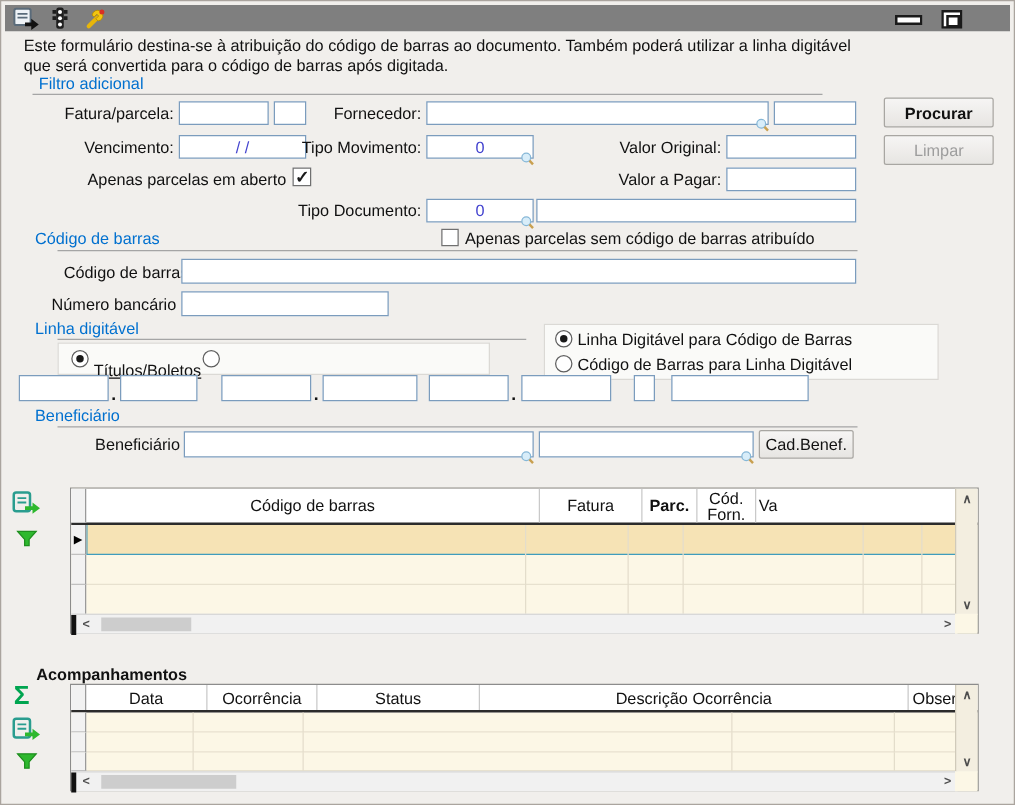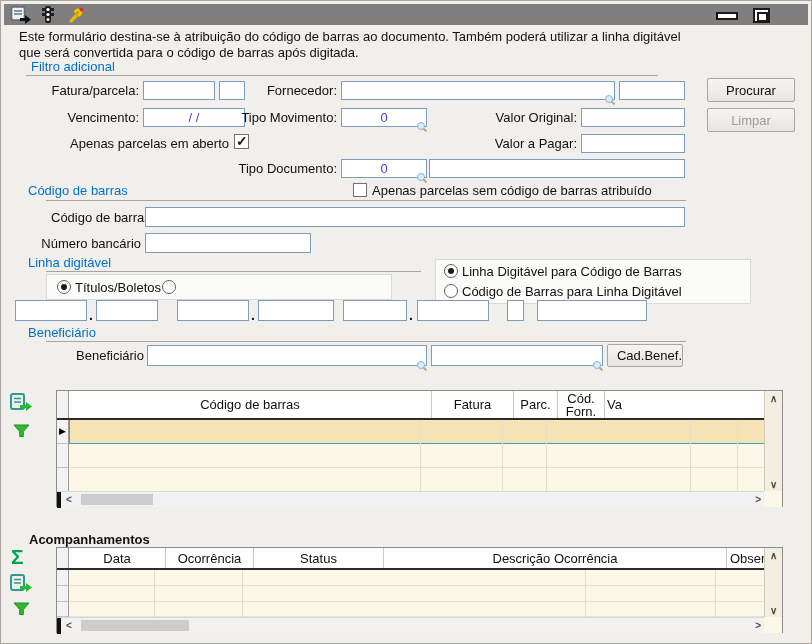--- a/index.html
+++ b/index.html
@@ -116,21 +116,21 @@
   <div class="secline" style="left:25px; top:74px; width:632px;"></div>
 
   <div class="txt rlbl" style="left:20px; top:82px; width:118px;">Fatura/parcela:</div>
   <div class="inp" style="left:142px; top:80px; width:72px;"><input style=""></div>
   <div class="inp" style="left:218px; top:80px; width:26px;"><input style=""></div>
 
   <div class="txt rlbl" style="left:240px; top:82px; width:96px;">Fornecedor:</div>
   <div class="inp" style="left:340px; top:80px; width:274px;"><input style=""><span class="lk"></span></div>
   <div class="inp" style="left:618px; top:80px; width:66px;"><input style=""></div>
 
-  <div class="btn" style="left:706px; top:77px;">
+  <div class="btn" style="left:706px; top:77px;font-weight:bold;">
       <span class="bl">Procurar</span>
     </div>
 
   <div class="txt rlbl" style="left:20px; top:109px; width:118px;">Vencimento:</div>
   <div class="inp" style="left:142px; top:107px; width:102px;"><input value="/ /" style=""></div>
 
   <div class="txt rlbl" style="left:230px; top:109px; width:106px;">Tipo Movimento:</div>
   <div class="inp" style="left:340px; top:107px; width:86px;"><input value="0" style=""><span class="lk"></span></div>
 
   <div class="txt rlbl" style="left:470px; top:109px; width:106px;">Valor Original:</div>
@@ -166,21 +166,21 @@
 
   <div class="panel" style="left:434px; top:258px; width:316px; height:45px;">
     <span class="radio sel" style="left:8px; top:4px;"></span>
     <div class="txt" style="left:26px; top:4px;">Linha Digitável para Código de Barras</div>
     <span class="radio" style="left:8px; top:24px;"></span>
     <div class="txt" style="left:26px; top:24px;">Código de Barras para Linha Digitável</div>
   </div>
 
   <div class="panel" style="left:45px; top:273px; width:346px; height:26px;">
     <span class="radio sel" style="left:10px; top:5px;"></span>
-    <div class="txt" style="left:28px; top:5px;">Títulos/Boletos</div>
+    <div class="txt" style="left:28px; top:14px;text-decoration:underline;">Títulos/Boletos</div>
     <span class="radio" style="left:115px; top:5px;"></span>
   </div>
 
   <div class="inp" style="left:14px; top:299px; width:72px; height:21px;"><input style=""></div>
   <div class="dot" style="left:88px; top:306px;">.</div>
   <div class="inp" style="left:95px; top:299px; width:62px; height:21px;"><input style=""></div>
   <div class="inp" style="left:176px; top:299px; width:72px; height:21px;"><input style=""></div>
   <div class="dot" style="left:250px; top:306px;">.</div>
   <div class="inp" style="left:257px; top:299px; width:76px; height:21px;"><input style=""></div>
   <div class="inp" style="left:342px; top:299px; width:64px; height:21px;"><input style=""></div>
@@ -188,21 +188,21 @@
   <div class="inp" style="left:416px; top:299px; width:72px; height:21px;"><input style=""></div>
   <div class="inp" style="left:506px; top:299px; width:17px; height:21px;"><input style=""></div>
   <div class="inp" style="left:536px; top:299px; width:110px; height:21px;"><input style=""></div>
 
   <div class="sec" style="left:27px; top:324px;">Beneficiário</div>
   <div class="secline" style="left:45px; top:340px; width:640px;"></div>
 
   <div class="txt rlbl" style="left:60px; top:347px; width:83px;">Beneficiário</div>
   <div class="inp" style="left:146px; top:344px; width:280px; height:21px;"><input style=""><span class="lk"></span></div>
   <div class="inp" style="left:430px; top:344px; width:172px; height:21px;"><input style=""><span class="lk"></span></div>
-  <div class="btn" style="left:606px; top:343px; width:76px; height:23px;justify-content:flex-end;">
+  <div class="btn" style="left:606px; top:343px; width:76px; height:23px;">
       <span class="bl">Cad.Benef.</span>
     </div>
 
 
   <div class="sideicon" style="left:8px; top:391px;">
     <svg width="24" height="21" viewBox="0 0 24 21">
       <rect x="2" y="2" width="13" height="15" rx="2" fill="none" stroke="#2a9d8f" stroke-width="2"></rect>
       <line x1="5" y1="6.5" x2="12" y2="6.5" stroke="#2a9d8f" stroke-width="1.5"></line>
       <line x1="5" y1="10" x2="12" y2="10" stroke="#2a9d8f" stroke-width="1.5"></line>
       <path d="M11 13 h6 v-3 l6 4.5 -6 4.5 v-3 h-6 z" fill="#2eb82e"></path>
@@ -212,21 +212,21 @@
     <svg width="17" height="14" viewBox="0 0 17 14">
       <polygon points="1,1 16,1 10.3,7.5 10.3,12.5 6.7,12.5 6.7,7.5" fill="#2eb82e" stroke="#1f8f1f"></polygon>
     </svg>
   </div>
 
   <div class="grid" style="left:55px; top:389px; width:727px; height:117px;">
     <div class="ghead" style="height:29px;">
       <div class="hcell ind" style="width:12px;"></div>
       <div class="hcell" style="width:363px;">Código de barras</div>
       <div class="hcell" style="width:82px;">Fatura</div>
-      <div class="hcell" style="width:44px;">Parc.</div>
+      <div class="hcell" style="width:44px;font-weight:bold;">Parc.</div>
       <div class="hcell" style="width:47px; white-space:normal;">Cód. Forn.</div>
       <div class="hcell" style="width:17px; border-right:none; justify-content:flex-start; padding-left:2px;">Va</div>
     </div>
 
     <div class="grow sel" style="left:0; top:29px; width:709px; height:24px;">
       <div class="rind">
           <span class="tri">▶</span>
         </div>
       <div class="rbody">
         <span class="colsep" style="left:363px;"></span>

